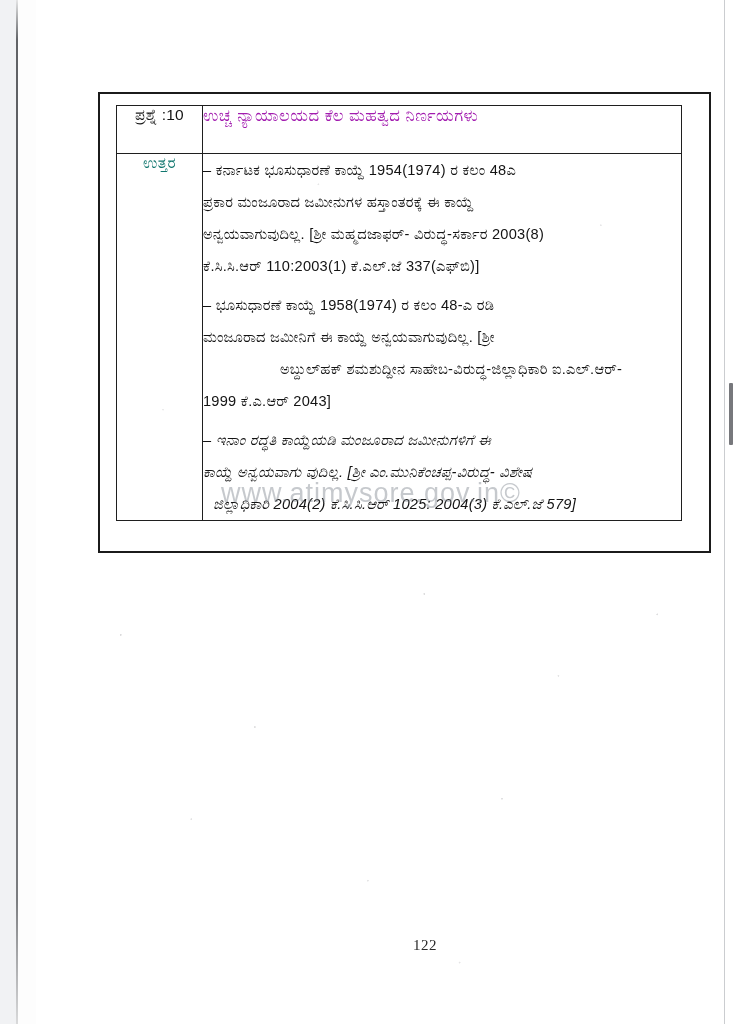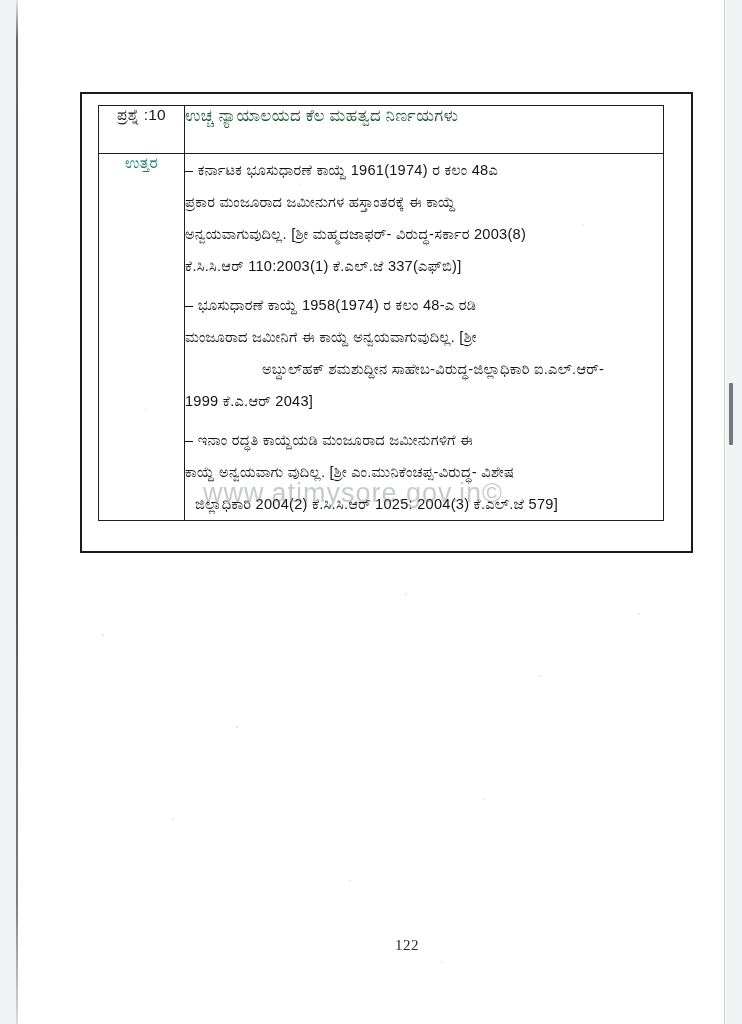--- a/index.html
+++ b/index.html
@@ -65,21 +65,21 @@
     width: 4px;
     height: 62px;
     background: #6b6d71;
     border-radius: 1px;
     opacity: 0.92;
   }
 
   
   .sheet {
     position: absolute;
-    left: 18px;
+    left: 36px;
     top: 0;
     width: 706px;
     height: 1024px;
     background: #ffffff;
   }
 
   
   .speckles {
     position: absolute;
     inset: 0;
@@ -143,23 +143,22 @@
     letter-spacing: 0.2px;
     white-space: nowrap;
   }
   .q-title-cell {
     height: 47px;
     vertical-align: middle;
     padding-left: 14px;
   }
   .q-title-cell .txt {
     font-size: 16.5px;
-    color: #14532d;
+    color: #a21caf;
     letter-spacing: 0.5px;
-    font-family: Liberation Serif, serif;
   }
 
   
   .a-label-cell {
     vertical-align: top;
     text-align: center;
     padding-top: 17px;
   }
   .a-label-cell .txt {
     font-size: 15.5px;
@@ -171,21 +170,21 @@
     padding: 14px 10px 16px 10px;
   }
 
   .answer-para {
     margin: 0 0 7px 0;
     font-size: 14.6px;
     line-height: 32px;
     color: #131313;
     letter-spacing: 0.25px;
   }
-  .answer-para:last-child { margin-bottom: 0; }
+  .answer-para:last-child { margin-bottom: 0; font-style: italic; }
 
   .answer-line { display: block; white-space: nowrap; }
   .answer-line.indent-1 { padding-left: 10px; }
   .answer-line.indent-2 { padding-left: 18px; text-align: center; }
 
   
   .watermark {
     position: absolute;
     left: 185px;
     top: 478px;
@@ -240,21 +239,21 @@
             <span class="txt">ಉಚ್ಚ ನ್ಯಾಯಾಲಯದ ಕೆಲ ಮಹತ್ವದ ನಿರ್ಣಯಗಳು</span>
           </td>
         </tr>
         <tr>
           <td class="a-label-cell">
             <span class="txt">ಉತ್ತರ</span>
           </td>
           <td class="a-body-cell">
 
             <p class="answer-para">
-              <span class="answer-line">– ಕರ್ನಾಟಕ ಭೂಸುಧಾರಣೆ ಕಾಯ್ದೆ 1961(1974) ರ ಕಲಂ 48ಎ</span>
+              <span class="answer-line">– ಕರ್ನಾಟಕ ಭೂಸುಧಾರಣೆ ಕಾಯ್ದೆ 1954(1974) ರ ಕಲಂ 48ಎ</span>
               <span class="answer-line">ಪ್ರಕಾರ ಮಂಜೂರಾದ ಜಮೀನುಗಳ ಹಸ್ತಾಂತರಕ್ಕೆ ಈ ಕಾಯ್ದೆ</span>
               <span class="answer-line">ಅನ್ವಯವಾಗುವುದಿಲ್ಲ. [ಶ್ರೀ ಮಹ್ಮದಜಾಫರ್- ವಿರುದ್ಧ-ಸರ್ಕಾರ 2003(8)</span>
               <span class="answer-line">ಕೆ.ಸಿ.ಸಿ.ಆರ್ 110:2003(1)  ಕೆ.ಎಲ್.ಜೆ 337(ಎಫ್‌ಬಿ)]</span>
             </p>
 
             <p class="answer-para">
               <span class="answer-line">– ಭೂಸುಧಾರಣೆ ಕಾಯ್ದೆ 1958(1974) ರ ಕಲಂ 48-ಎ ರಡಿ</span>
               <span class="answer-line">ಮಂಜೂರಾದ ಜಮೀನಿಗೆ ಈ ಕಾಯ್ದೆ ಅನ್ವಯವಾಗುವುದಿಲ್ಲ. [ಶ್ರೀ</span>
               <span class="answer-line indent-2">ಅಬ್ದುಲ್‌ಹಕ್ ಶಮಶುದ್ದೀನ ಸಾಹೇಬ-ವಿರುದ್ಧ-ಜಿಲ್ಲಾಧಿಕಾರಿ ಐ.ಎಲ್.ಆರ್-</span>
               <span class="answer-line">1999 ಕೆ.ಎ.ಆರ್  2043]</span>

